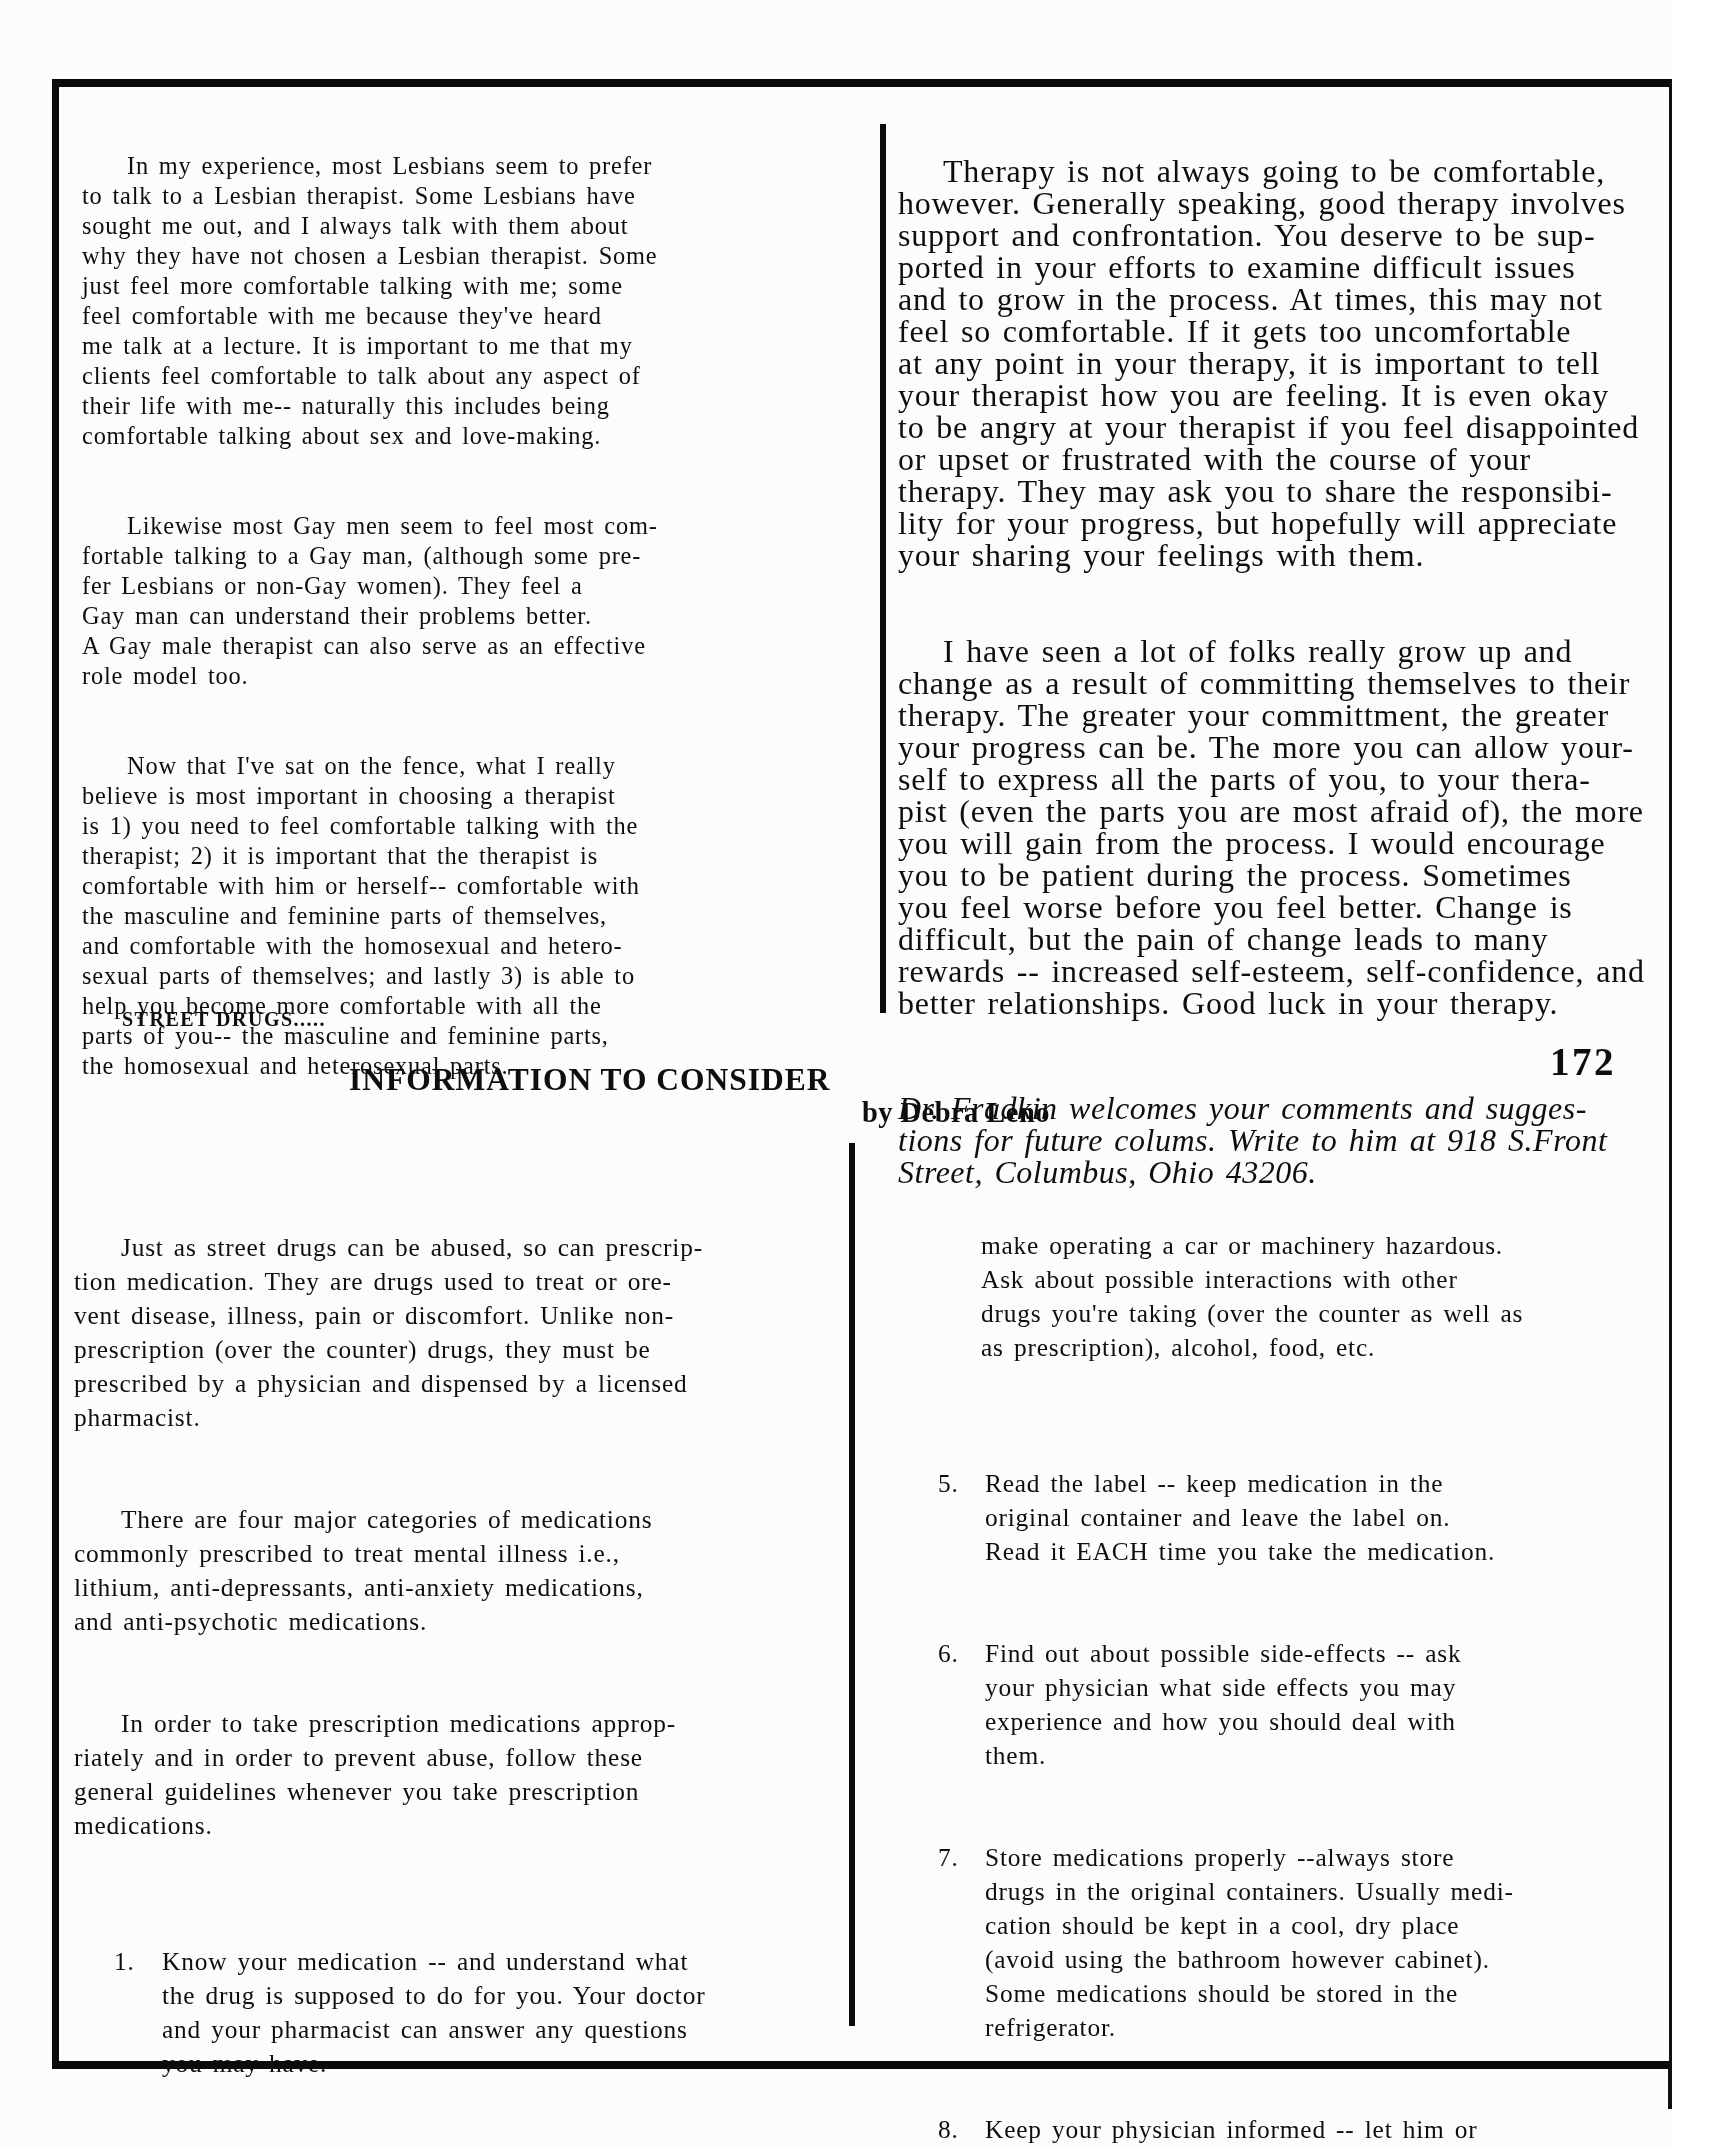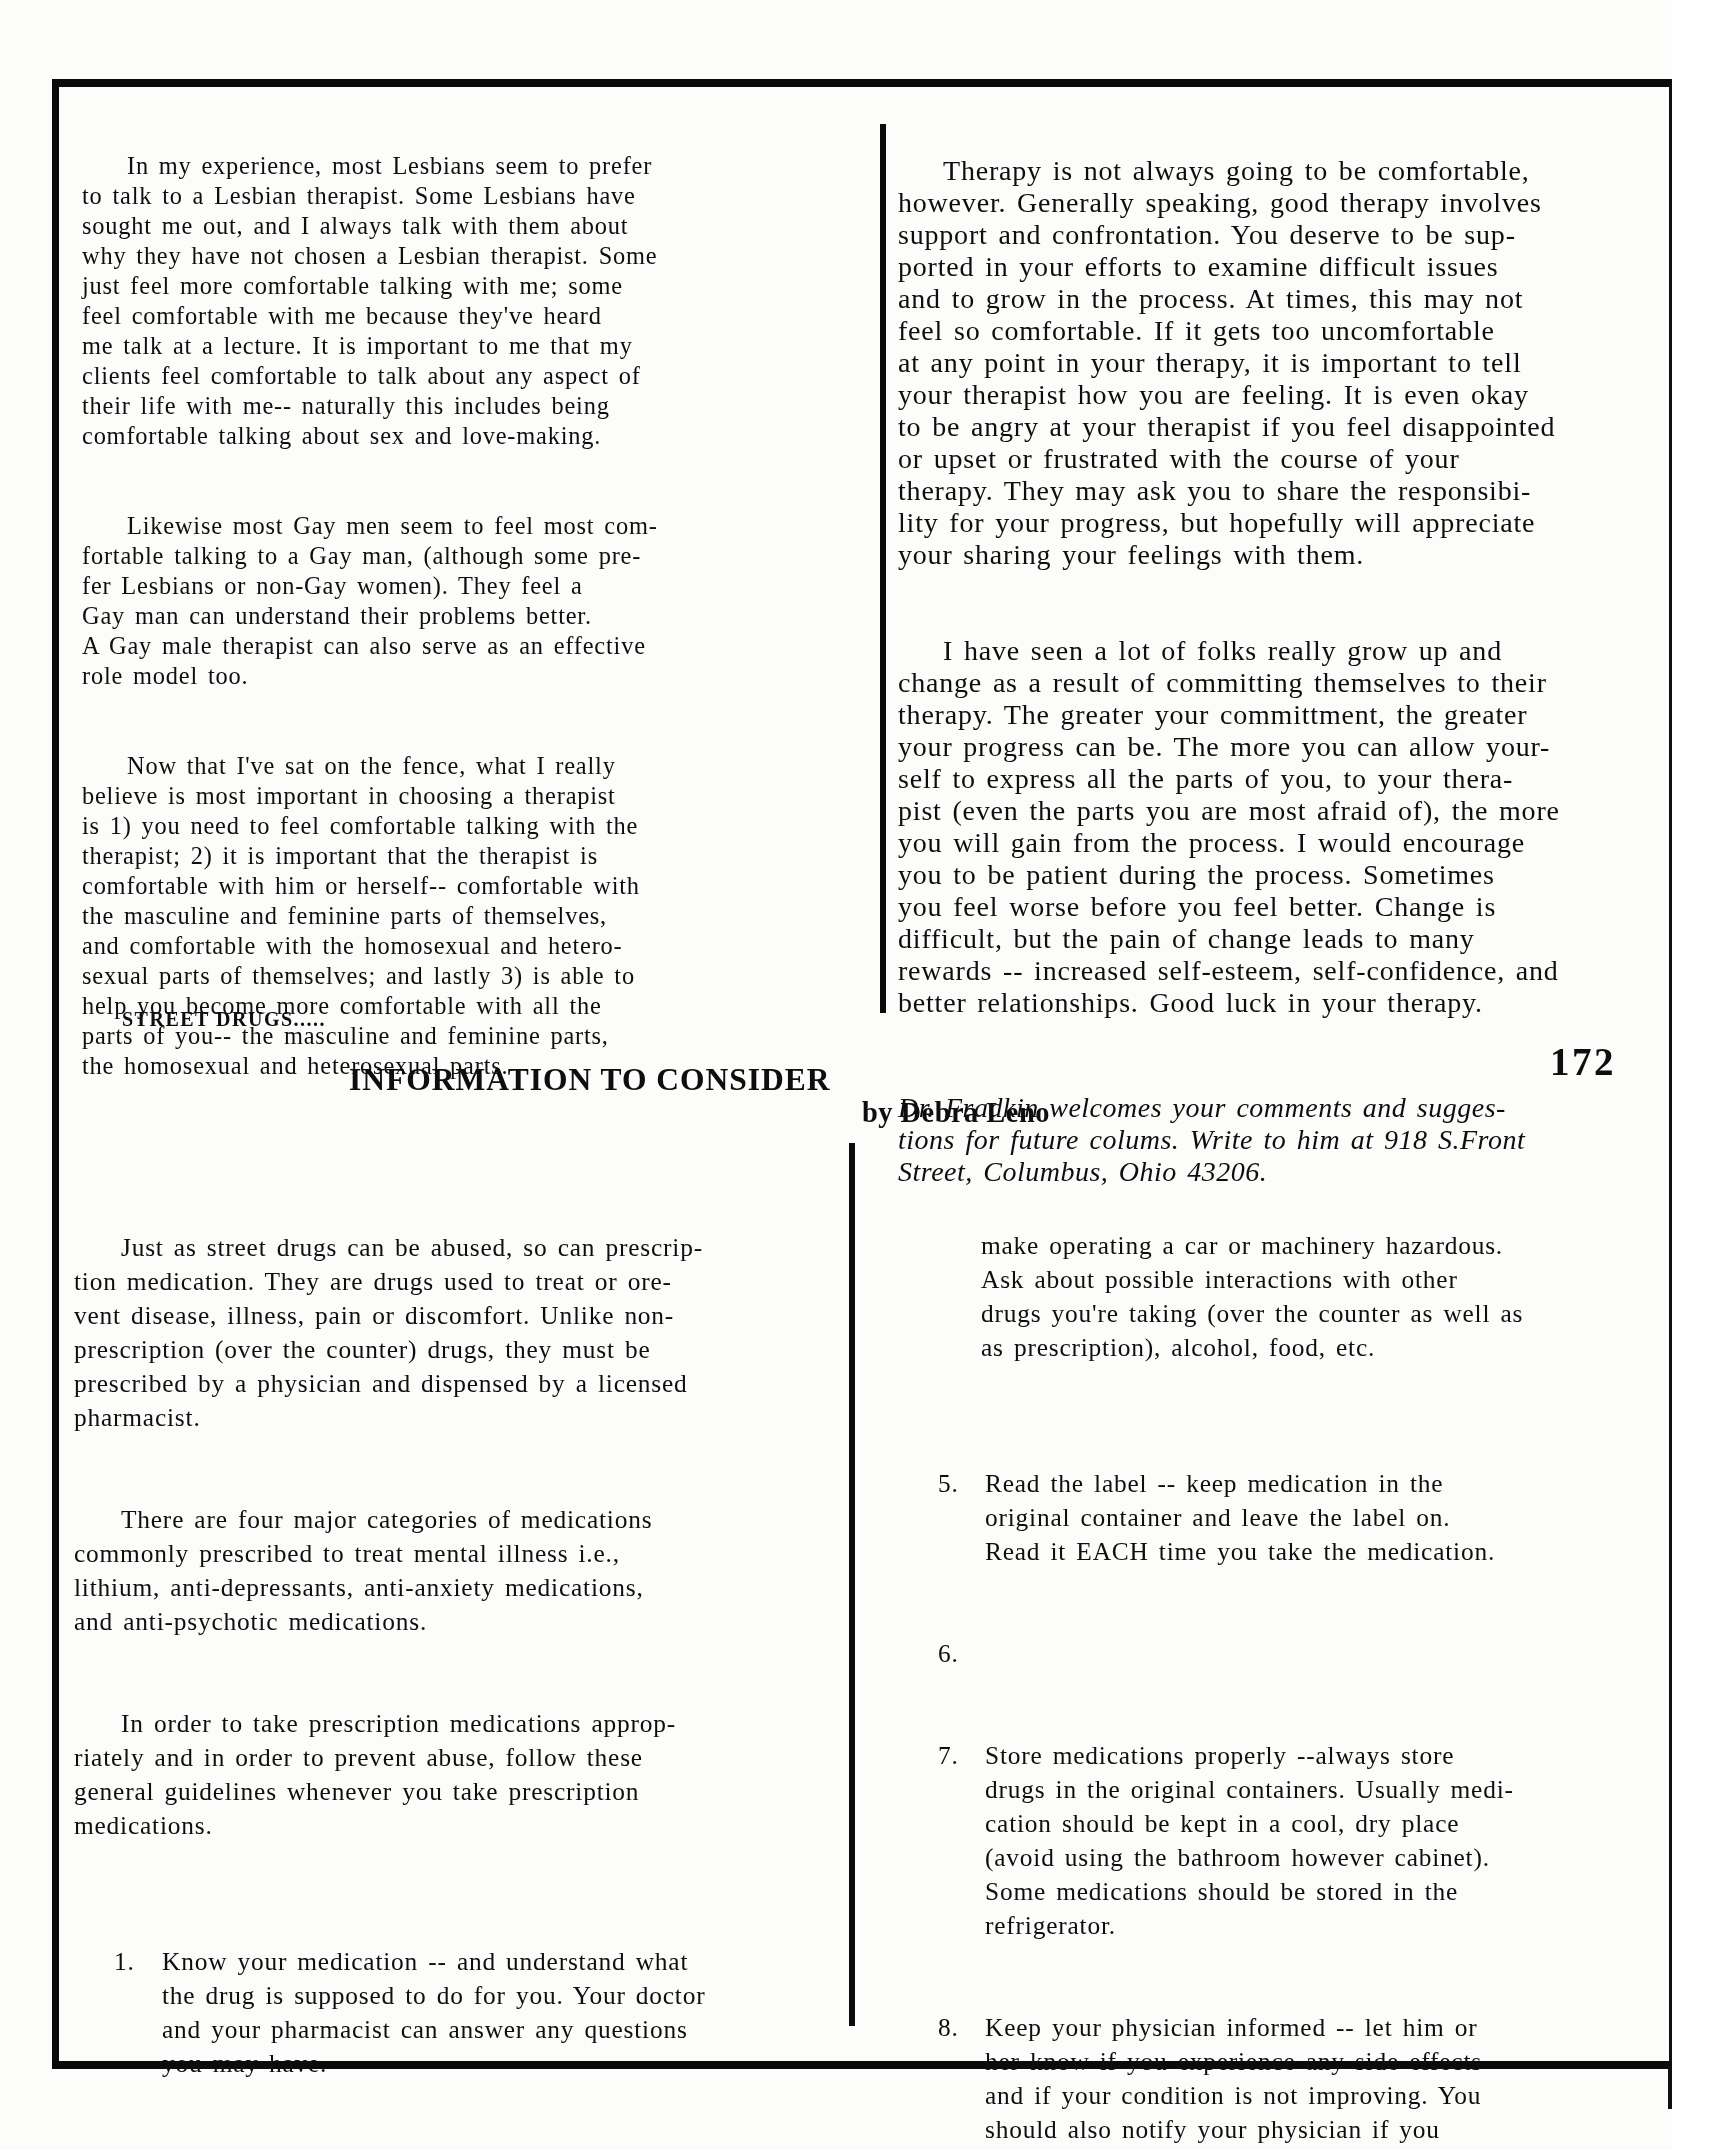--- a/index.html
+++ b/index.html
@@ -25,21 +25,21 @@
     position:absolute;left:1668px;top:2066px;width:4.6px;height:43px;
     background:#101010;
   }
   .vdivider{position:absolute;background:#0b0b0b;}
   #divider-top{left:880px;top:124px;width:6.1px;height:889px;}
   #divider-bottom{left:849px;top:1143px;width:5.6px;height:883px;}
 
   
   .col{position:absolute;white-space:pre;}
   .col-tl{left:82px;top:91px;width:792px;font-size:24.4px;line-height:30px;letter-spacing:0.8px;word-spacing:3px;}
-  .col-tr{left:898px;top:91px;width:769px;font-size:28px;line-height:32px;letter-spacing:0.8px;word-spacing:3px;}
+  .col-tr{left:898px;top:91px;width:769px;font-size:32px;line-height:32px;letter-spacing:0.8px;word-spacing:3px;}
   .col-bl{left:74px;top:1162px;width:772px;font-size:25.4px;line-height:34px;letter-spacing:0.8px;word-spacing:3px;}
   .col-br{left:885px;top:1160px;width:784px;font-size:25.4px;line-height:34px;letter-spacing:0.8px;word-spacing:3px;}
 
   .p{margin:0;text-indent:45px;}
   .p-b{margin:0;text-indent:47px;}
   .note{margin:9.1px 0 0 0;font-style:italic;text-indent:0;letter-spacing:0.5px;}
   .cont{margin:0 0 0 96px;text-indent:0;}
 
   .li{display:flex;align-items:flex-start;}
   .li .num{flex:0 0 auto;}
@@ -169,20 +169,24 @@
 as prescription), alcohol, food, etc.</p>
 
     <div class="li li-r">
       <span class="num">5.</span>
       <div class="li-text">Read the label -- keep medication in the
 original container and leave the label on.
 Read it EACH time you take the medication.</div>
     </div>
     <div class="li li-r">
       <span class="num">6.</span>
+      <div class="li-text">Find out about possible side-effects -- ask
+your physician what side effects you may
+experience and how you should deal with
+them.</div>
     </div>
     <div class="li li-r">
       <span class="num">7.</span>
       <div class="li-text">Store medications properly --always store
 drugs in the original containers. Usually medi-
 cation should be kept in a cool, dry place
 (avoid using the bathroom however cabinet).
 Some medications should be stored in the
 refrigerator.</div>
     </div>

